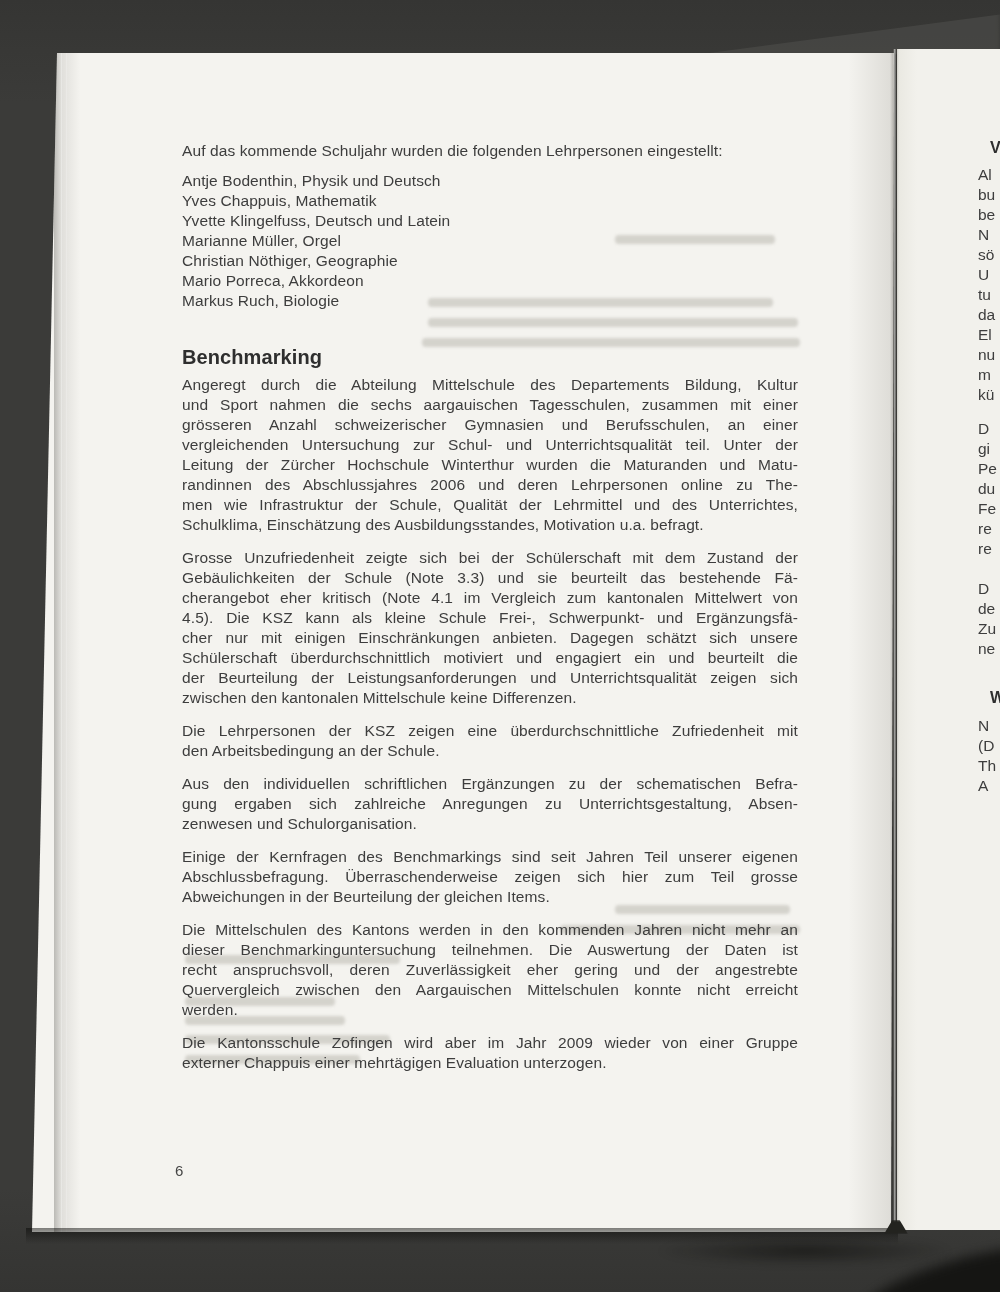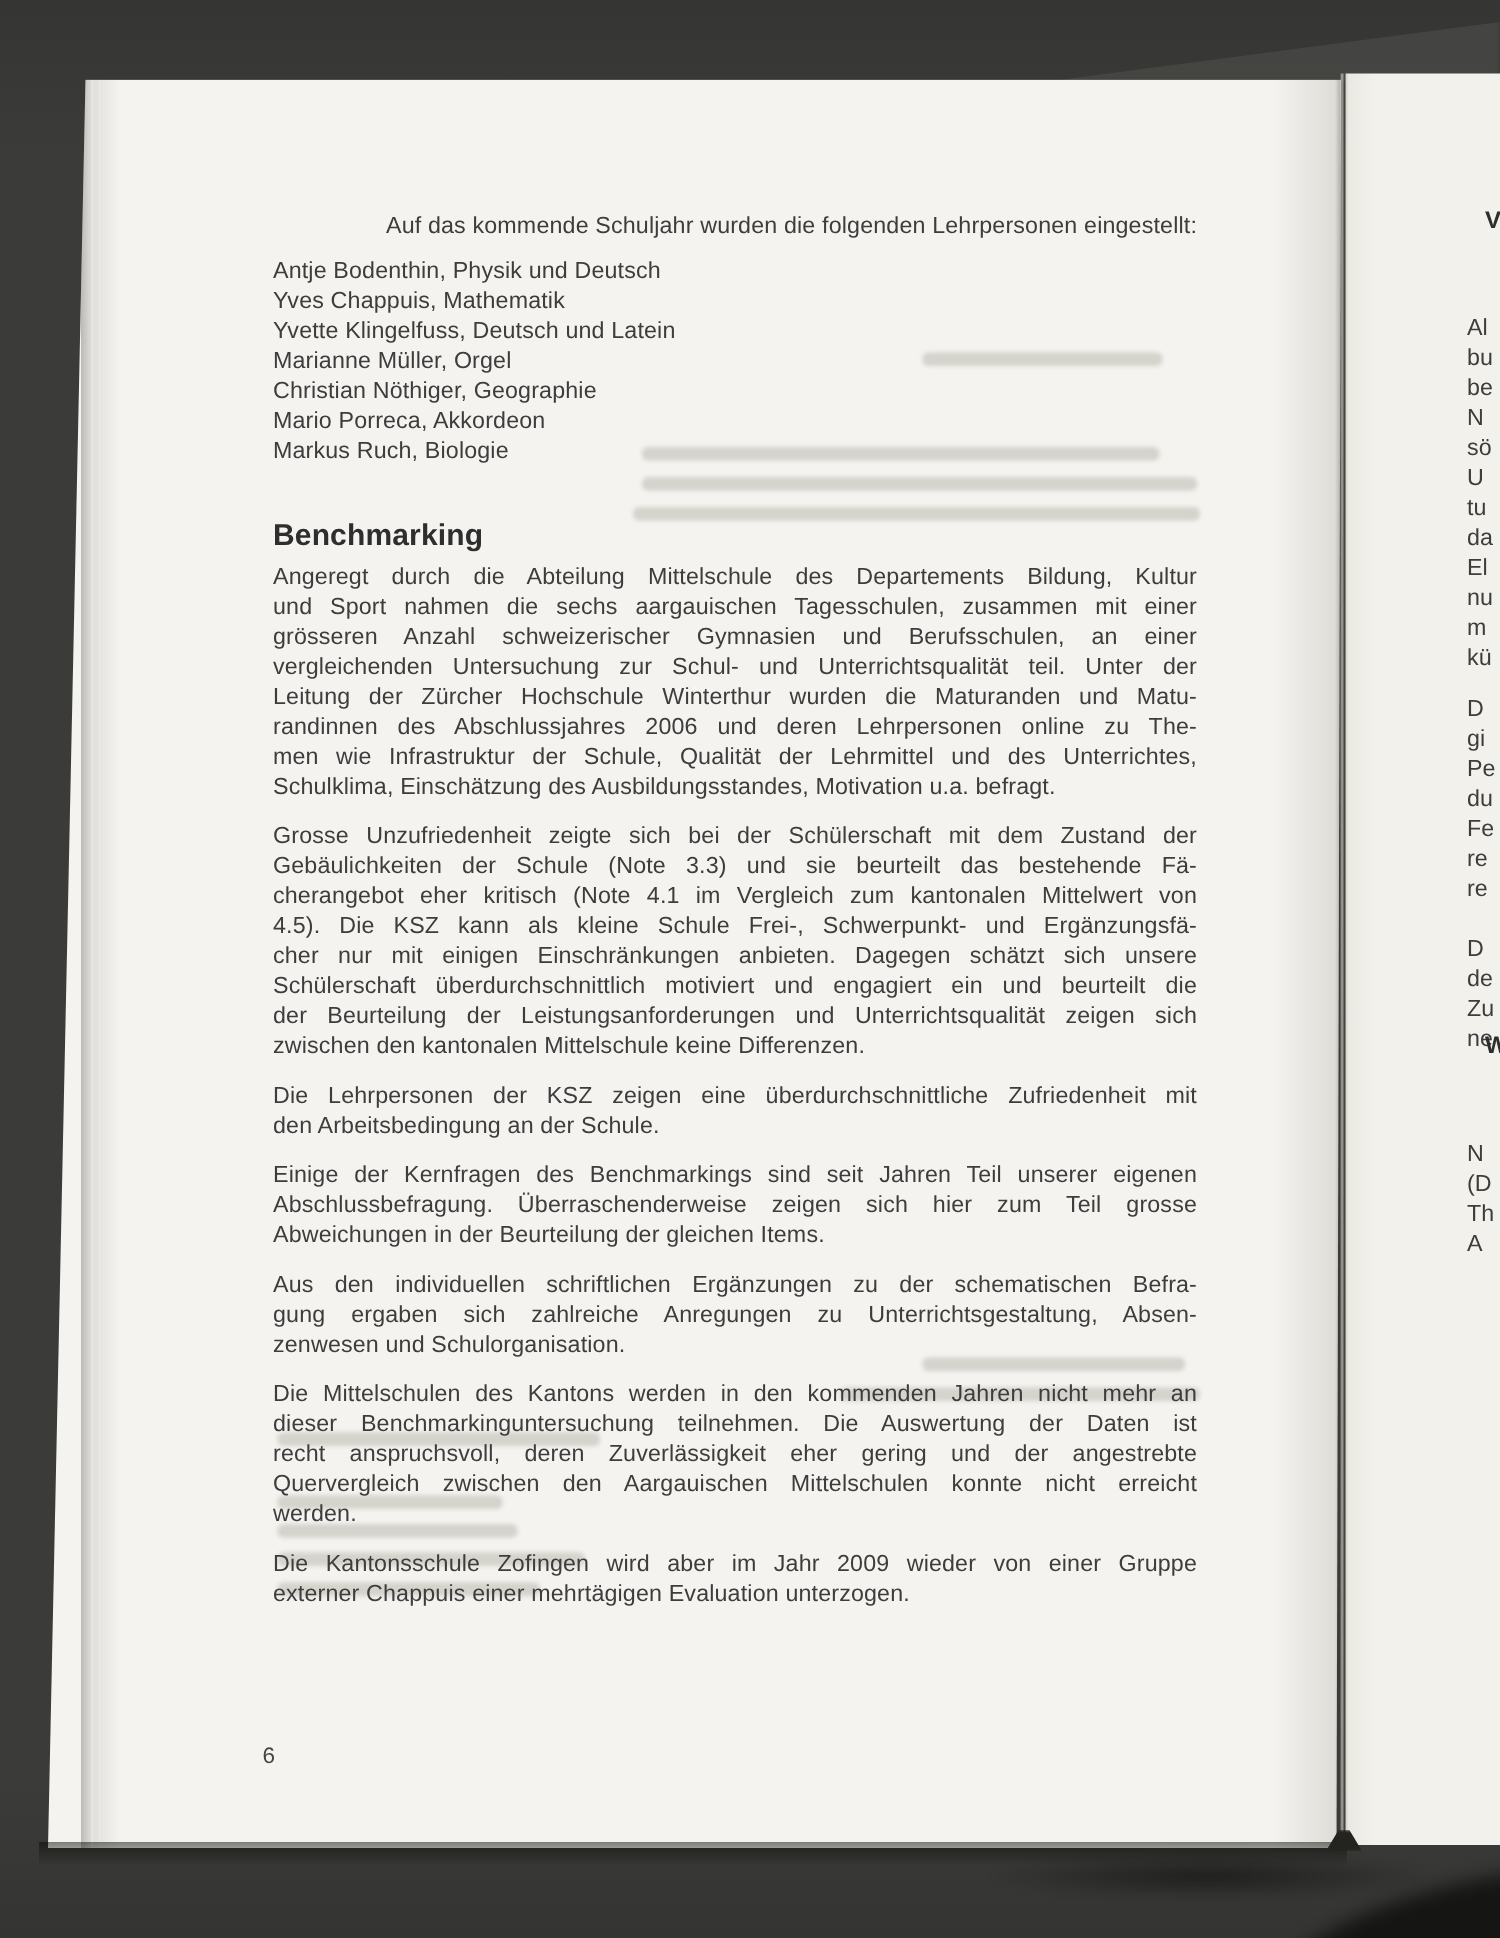--- a/index.html
+++ b/index.html
@@ -25,21 +25,21 @@
     background:linear-gradient(to right,rgba(40,38,32,0.28),rgba(40,38,32,0.10) 7px,rgba(40,38,32,0) 100%);
   }
   .hairline{position:absolute;top:0;width:1px;height:100%;background:rgba(255,255,255,0.55);}
   .page-left .gutter-shade{
     position:absolute;right:0;top:0;width:46px;height:100%;
     background:linear-gradient(to left,rgba(95,92,82,0.16),rgba(95,92,82,0) 100%);
   }
   .content{position:absolute;left:152px;top:88px;width:616px;z-index:2;color:#3d3d3d;
     font-size:15.5px;line-height:20px;letter-spacing:0.1px;}
   .pline{white-space:nowrap;}
-  .intro{margin-bottom:10px;text-align:right;}
+  .intro{margin-bottom:10px;}
   .names{margin-bottom:36px;}
   .section-heading{font-size:20px;line-height:20px;font-weight:bold;color:#2e2e2e;margin:0 0 8px 0;}
   .para{margin-bottom:13px;}
   .jline{text-align:justify;text-align-last:justify;}
   .jline.last{text-align:justify;text-align-last:left;}
   .pagenum{position:absolute;left:145px;top:1109px;font-size:15px;color:#454545;z-index:2;}
   
   .ghost{position:absolute;height:9px;border-radius:4px;background:rgba(165,163,152,0.40);
     filter:blur(1.5px);z-index:1;}
   
@@ -53,21 +53,21 @@
   }
   
   .page-right{
     position:absolute;left:897px;top:49px;width:103px;height:1181px;
     background:linear-gradient(to right,#e9e8e1 0px,#f2f1ec 20px);
   }
   .rp-line{position:absolute;left:93px;white-space:nowrap;color:#3d3d3d;
     font-size:15.5px;line-height:20px;}
   .rp-head{font-weight:bold;font-size:16px;color:#2e2e2e;}
   .rp-block div{white-space:nowrap;}
-  .rp-block{position:absolute;left:81px;color:#3d3d3d;font-size:15.5px;line-height:20px;margin-top:44px;}
+  .rp-block{position:absolute;left:81px;color:#3d3d3d;font-size:15.5px;line-height:20px;}
   
   .under-shadow{
     position:absolute;left:26px;top:1228px;width:872px;height:16px;z-index:2;
     background:linear-gradient(to bottom,rgba(5,5,3,0.5),rgba(5,5,3,0));
   }
   .soft-blob{
     position:absolute;left:660px;top:1236px;width:290px;height:30px;z-index:2;
     background:radial-gradient(ellipse at center,rgba(8,8,6,0.5),rgba(8,8,6,0) 72%);
     filter:blur(3px);
   }
@@ -129,28 +129,28 @@
         <div class="jline">cher nur mit einigen Einschränkungen anbieten. Dagegen schätzt sich unsere</div>
         <div class="jline">Schülerschaft überdurchschnittlich motiviert und engagiert ein und beurteilt die</div>
         <div class="jline">der Beurteilung der Leistungsanforderungen und Unterrichtsqualität zeigen sich</div>
         <div class="jline last">zwischen den kantonalen Mittelschule keine Differenzen.</div>
       </div>
     <div class="para">
         <div class="jline">Die Lehrpersonen der KSZ zeigen eine überdurchschnittliche Zufriedenheit mit</div>
         <div class="jline last">den Arbeitsbedingung an der Schule.</div>
       </div>
     <div class="para">
+        <div class="jline">Aus den individuellen schriftlichen Ergänzungen zu der schematischen Befra-</div>
+        <div class="jline">gung ergaben sich zahlreiche Anregungen zu Unterrichtsgestaltung, Absen-</div>
+        <div class="jline last">zenwesen und Schulorganisation.</div>
+      </div>
+    <div class="para">
         <div class="jline">Einige der Kernfragen des Benchmarkings sind seit Jahren Teil unserer eigenen</div>
         <div class="jline">Abschlussbefragung. Überraschenderweise zeigen sich hier zum Teil grosse</div>
         <div class="jline last">Abweichungen in der Beurteilung der gleichen Items.</div>
-      </div>
-    <div class="para">
-        <div class="jline">Aus den individuellen schriftlichen Ergänzungen zu der schematischen Befra-</div>
-        <div class="jline">gung ergaben sich zahlreiche Anregungen zu Unterrichtsgestaltung, Absen-</div>
-        <div class="jline last">zenwesen und Schulorganisation.</div>
       </div>
     <div class="para">
         <div class="jline">Die Mittelschulen des Kantons werden in den kommenden Jahren nicht mehr an</div>
         <div class="jline">dieser Benchmarkinguntersuchung teilnehmen. Die Auswertung der Daten ist</div>
         <div class="jline">recht anspruchsvoll, deren Zuverlässigkeit eher gering und der angestrebte</div>
         <div class="jline">Quervergleich zwischen den Aargauischen Mittelschulen konnte nicht erreicht</div>
         <div class="jline last">werden.</div>
       </div>
     <div class="para">
         <div class="jline">Die Kantonsschule Zofingen wird aber im Jahr 2009 wieder von einer Gruppe</div>

